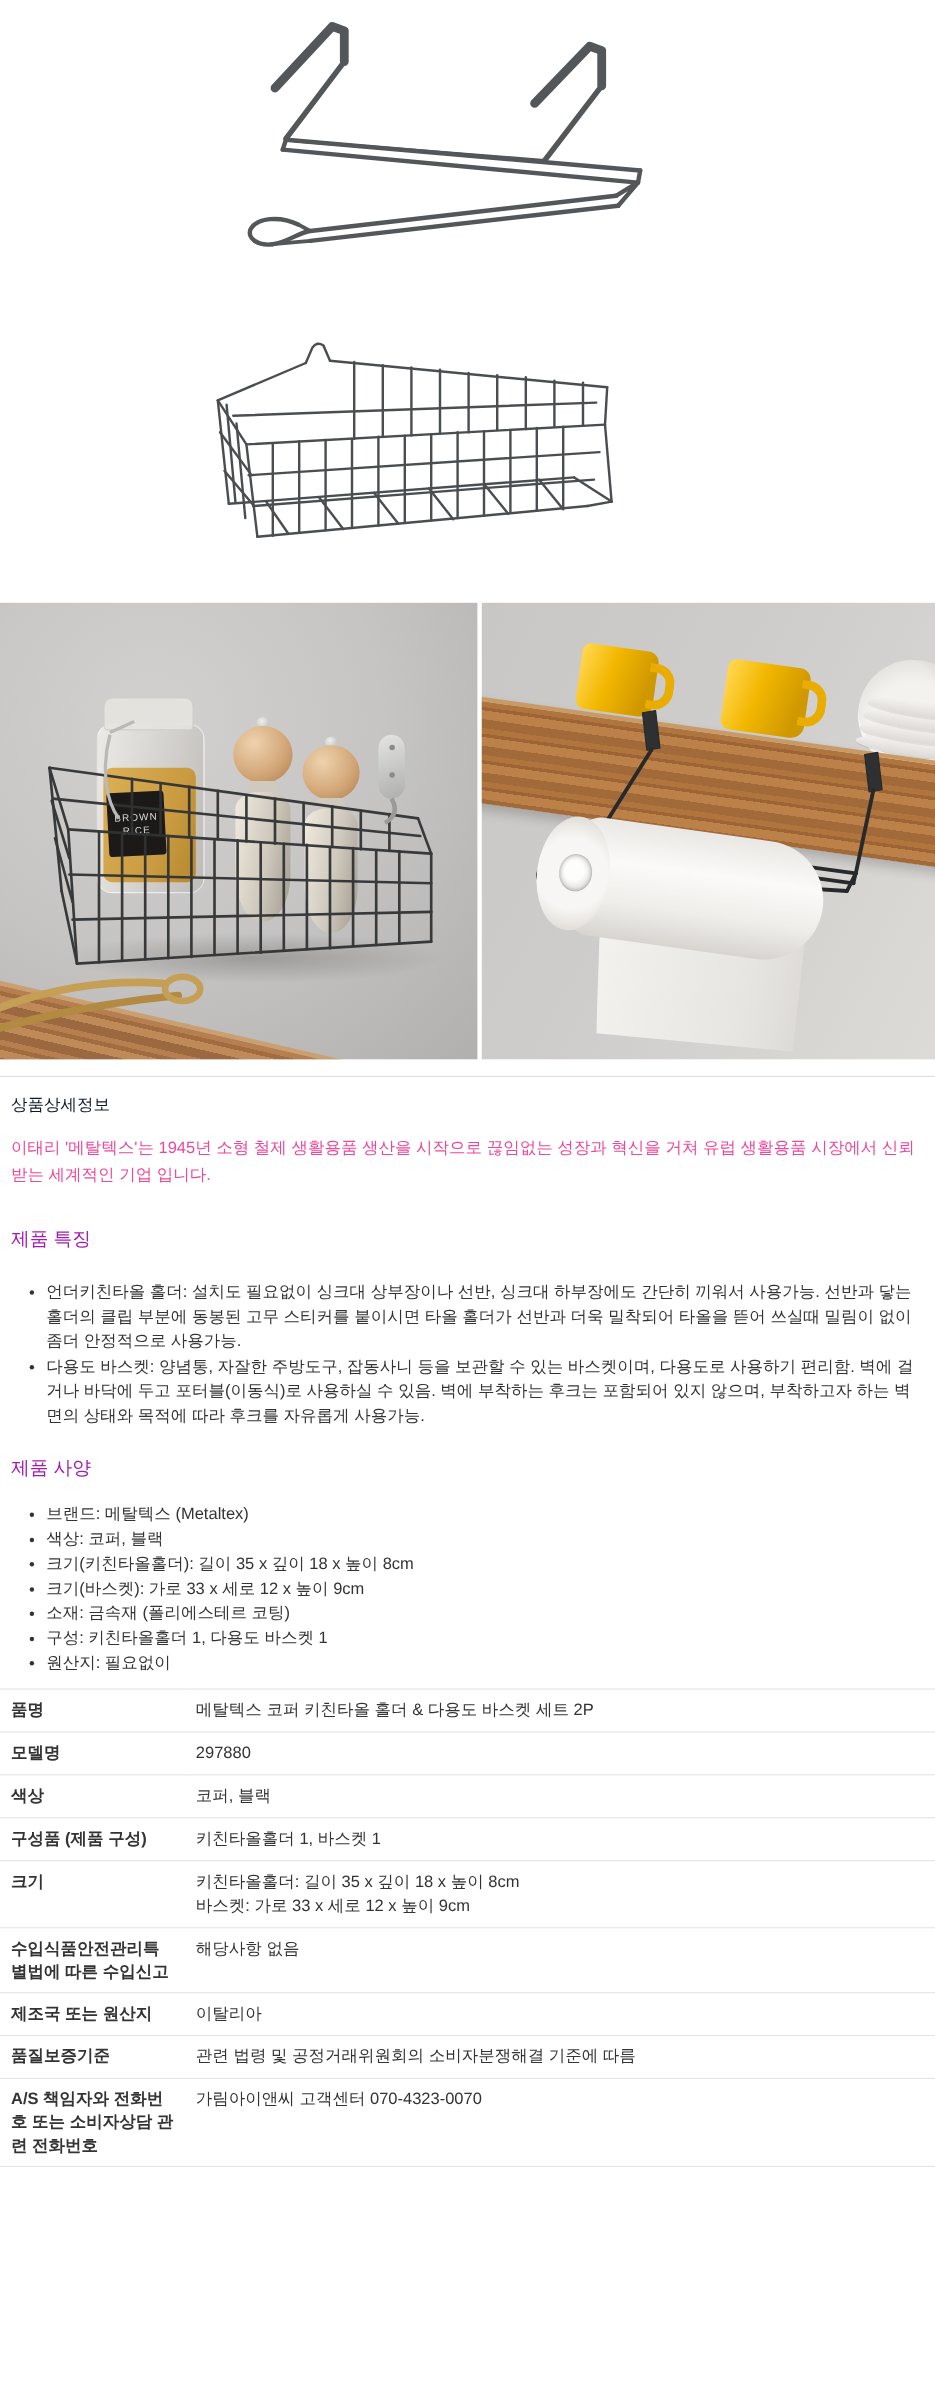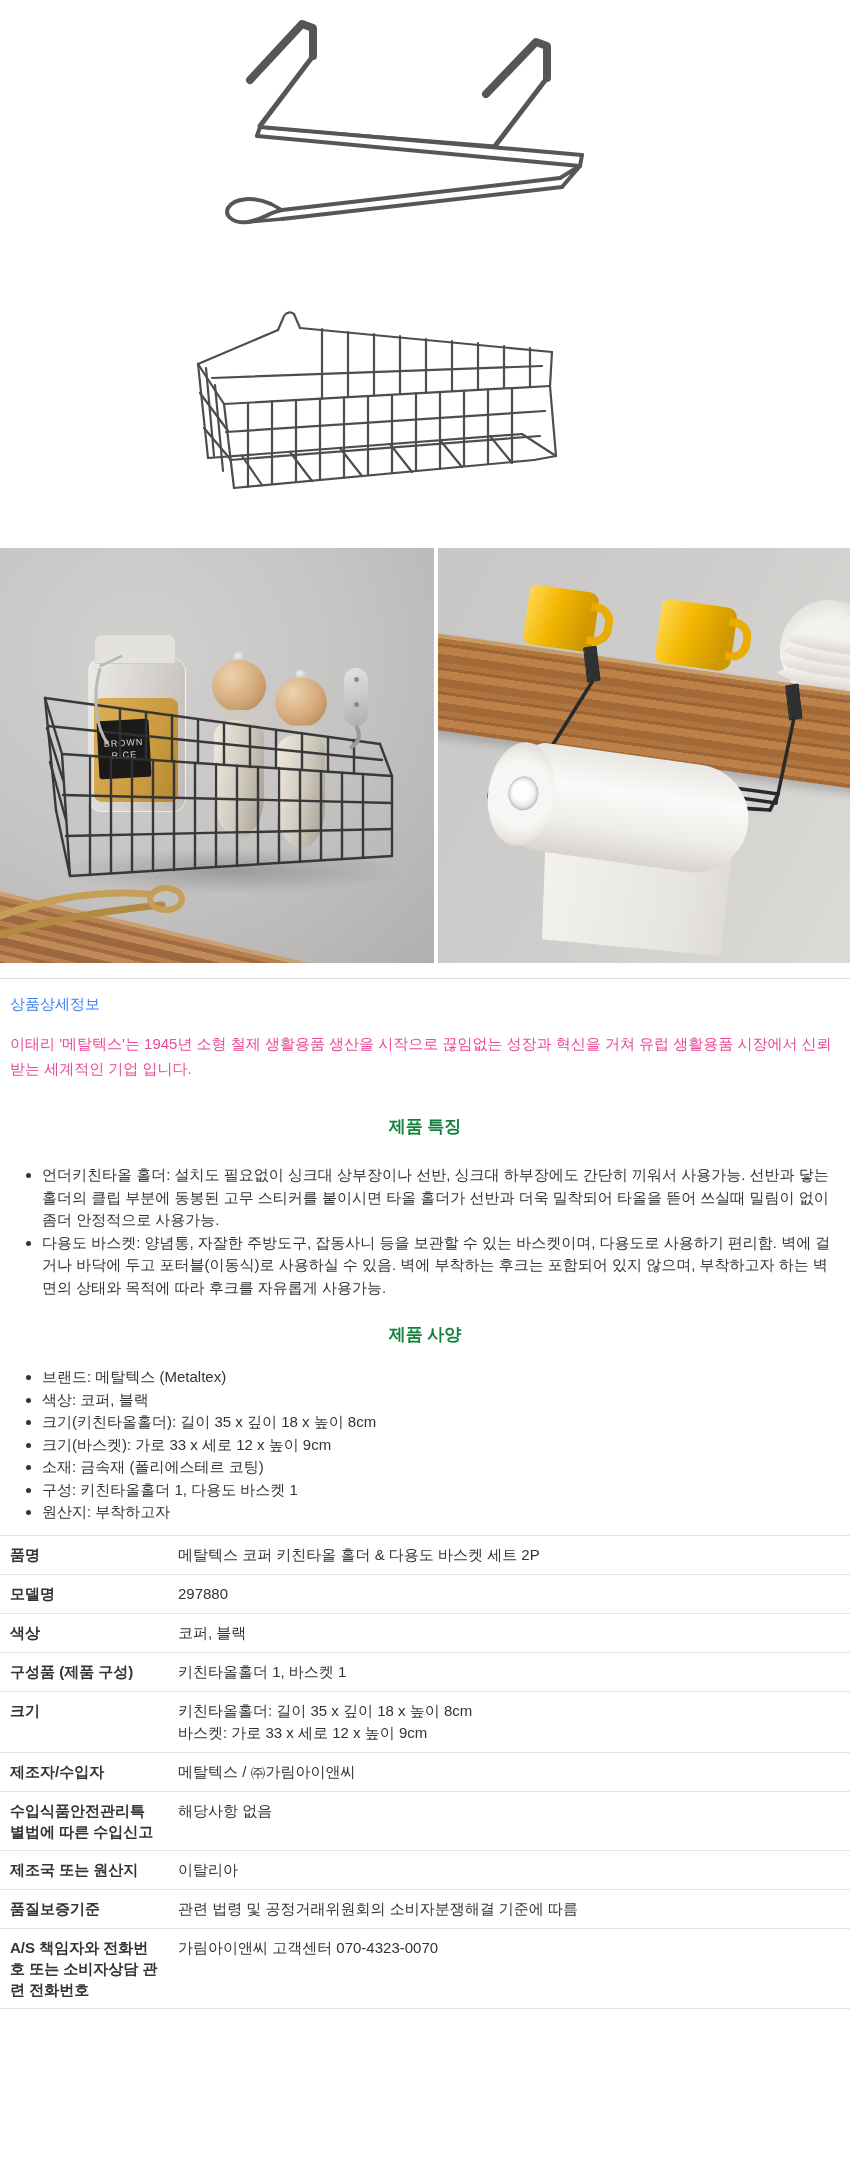--- a/index.html
+++ b/index.html
@@ -70,23 +70,23 @@
     border-radius:22px 54px 54px 22px/32px 50% 50% 32px;
     background:linear-gradient(180deg,#e9e7e4,#fbfaf8 35%,#efeDEa 70%,#d7d4d0);}
   .roll-cap{position:absolute;left:0;top:2px;width:66px;height:104px;border-radius:50%;
     background:radial-gradient(circle at 48% 50%,#f8f6f4 52%,#e3e0dc 80%,#d4d1cd);}
   .roll-core{position:absolute;left:20px;top:36px;width:30px;height:34px;border-radius:50%;
     background:radial-gradient(circle at 45% 45%,#fdfdfc 35%,#c9c5c1);box-shadow:inset 0 0 4px rgba(0,0,0,.35);}
 
   
   .detail{position:absolute;left:0;top:963px;width:850px;padding:0 10px;box-sizing:border-box;}
   .divider{border:0;border-top:1px solid #ddd;margin:15px -10px 0;}
-  .detail-title{font-size:15px;font-weight:400;margin:16px 0 0;color:#3b82f6;}
+  .detail-title{font-size:15px;font-weight:400;margin:16px 0 0;color:#0f172a;}
   .intro{font-size:15px;line-height:25px;margin:17px 0 0;color:#ec4899;}
-  .sec-h{font-size:17px;font-weight:700;margin:34px 0 0;color:#15803d;text-align:center;}
+  .sec-h{font-size:17px;font-weight:400;margin:34px 0 0;color:#a21caf;}
   .sec-h.tight{margin-top:24px;}
   ul.bullets{margin:26px 0 0;padding-left:32px;font-size:15px;line-height:22.5px;color:#333;}
   ul.bullets.small-gap{margin-top:20px;}
   ul.bullets.tiny-gap{margin-top:18px;}
   ul.bullets li{margin:0;}
 
   
   table.spec{width:850px;margin:11px 0 0 -10px;border-collapse:collapse;font-size:15px;border-top:1px solid #e4e4e4;}
   table.spec th{width:148px;text-align:left;vertical-align:top;font-weight:700;
     padding:8px 10px;border-bottom:1px solid #e4e4e4;line-height:21px;color:#333;}
@@ -322,21 +322,21 @@
       </ul>
 
     <h2 class="sec-h tight">제품 사양</h2>
     <ul class="bullets small-gap">
         <li>브랜드: 메탈텍스 (Metaltex)</li>
         <li>색상: 코퍼, 블랙</li>
         <li>크기(키친타올홀더): 길이 35 x 깊이 18 x 높이 8cm</li>
         <li>크기(바스켓): 가로 33 x 세로 12 x 높이 9cm</li>
         <li>소재: 금속재 (폴리에스테르 코팅)</li>
         <li>구성: 키친타올홀더 1, 다용도 바스켓 1</li>
-        <li>원산지: 부착하고자</li>
+        <li>원산지: 필요없이</li>
       </ul>
 
 
     <table class="spec">
       <tbody>
           <tr>
             <th>품명</th>
             <td>메탈텍스 코퍼 키친타올 홀더 &amp; 다용도 바스켓 세트 2P</td>
           </tr>
           <tr>
@@ -347,24 +347,20 @@
             <th>색상</th>
             <td>코퍼, 블랙</td>
           </tr>
           <tr>
             <th>구성품 (제품 구성)</th>
             <td>키친타올홀더 1, 바스켓 1</td>
           </tr>
           <tr>
             <th>크기</th>
             <td>키친타올홀더: 길이 35 x 깊이 18 x 높이 8cm<br>바스켓: 가로 33 x 세로 12 x 높이 9cm</td>
-          </tr>
-          <tr>
-            <th>제조자/수입자</th>
-            <td>메탈텍스 / ㈜가림아이앤씨</td>
           </tr>
           <tr>
             <th>수입식품안전관리특별법에 따른 수입신고</th>
             <td>해당사항 없음</td>
           </tr>
           <tr>
             <th>제조국 또는 원산지</th>
             <td>이탈리아</td>
           </tr>
           <tr>

